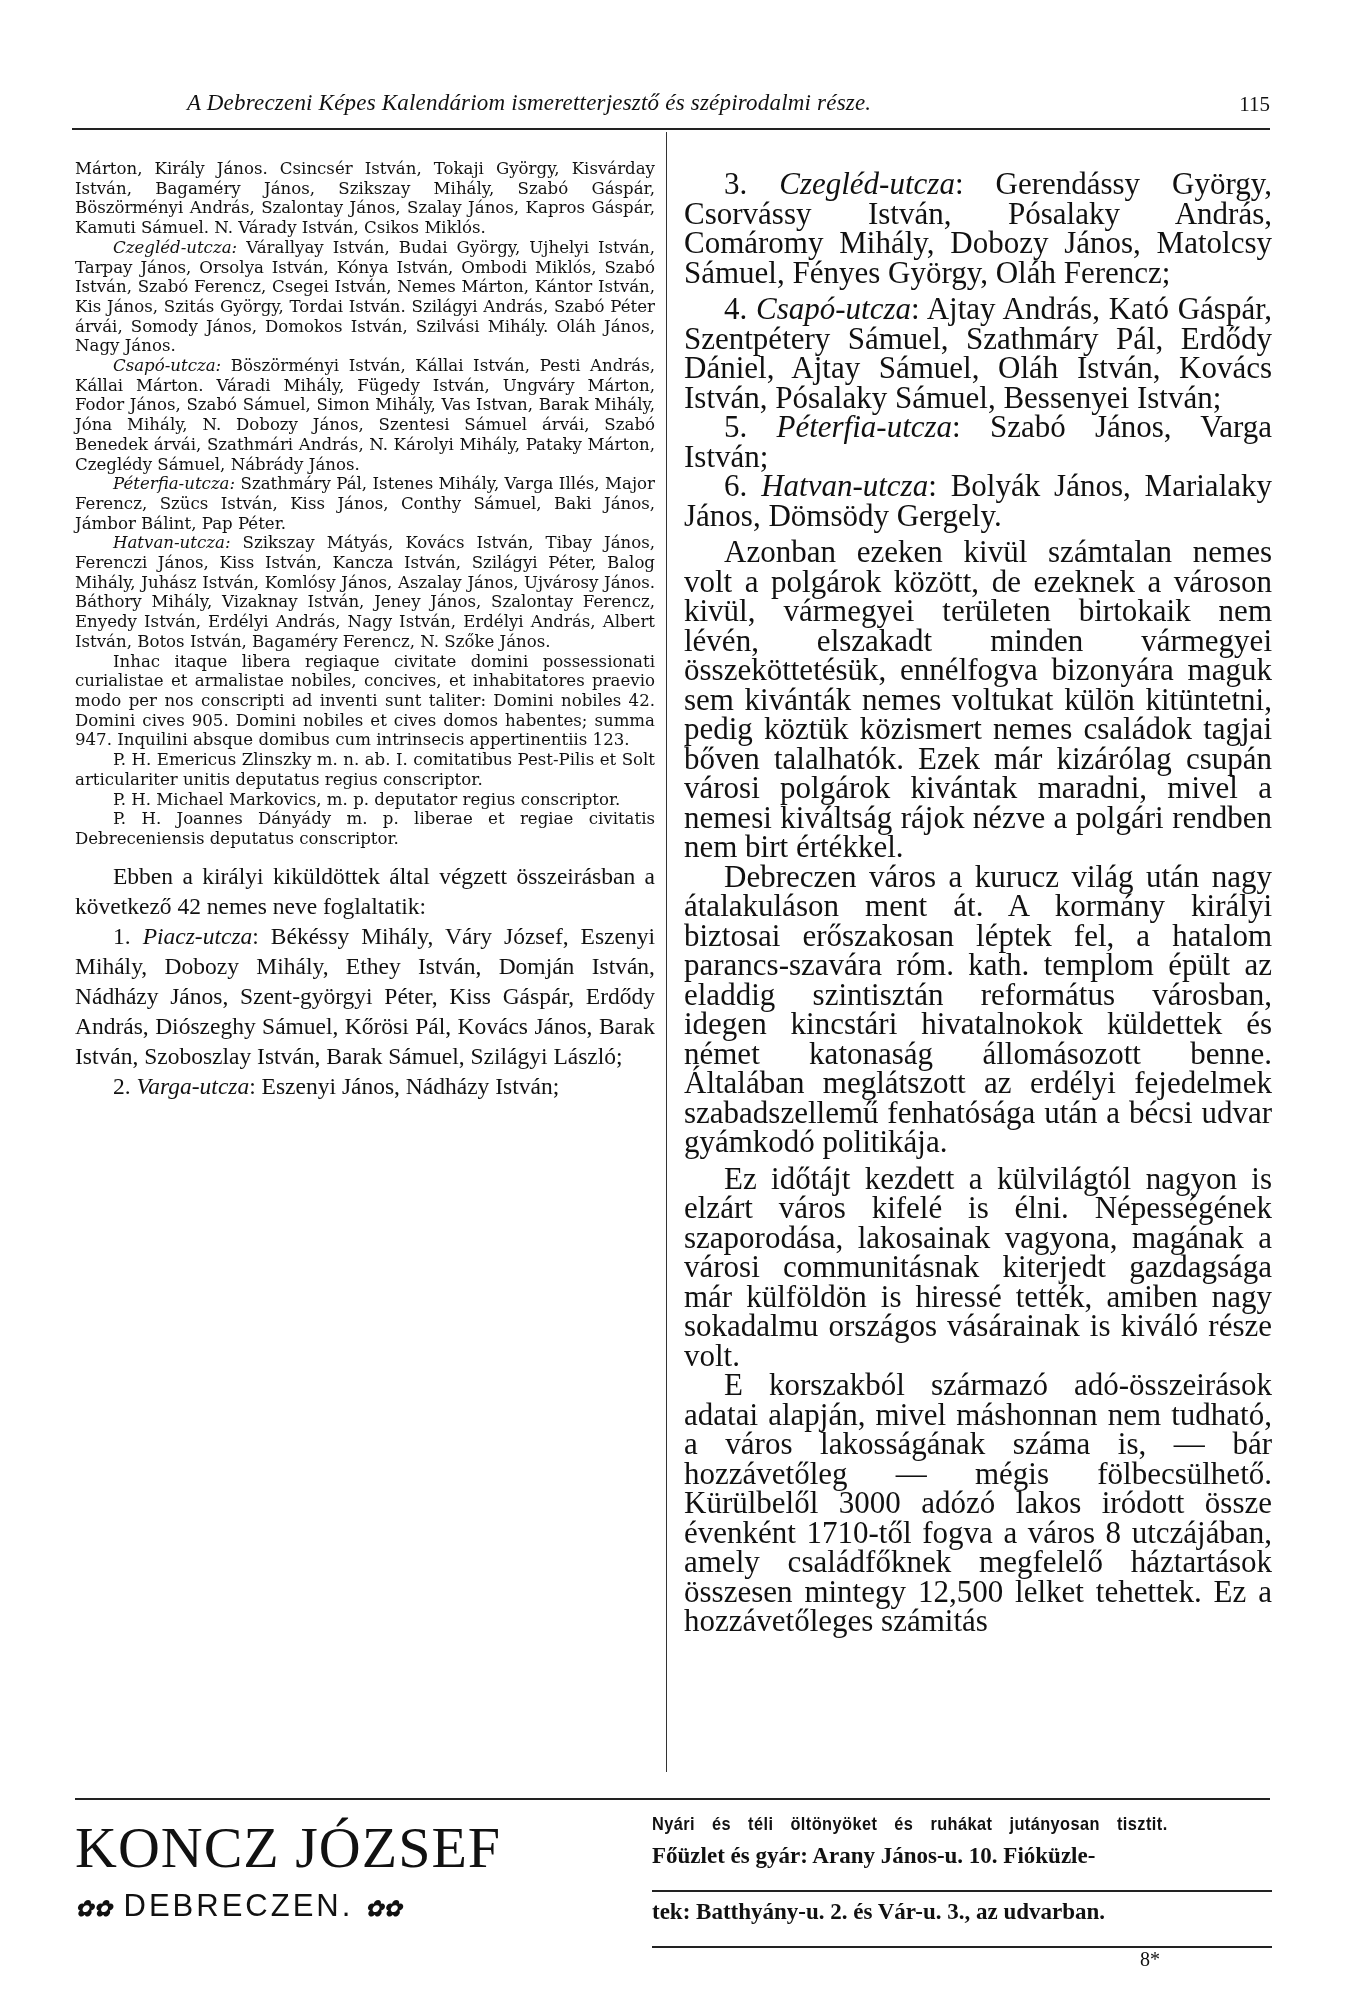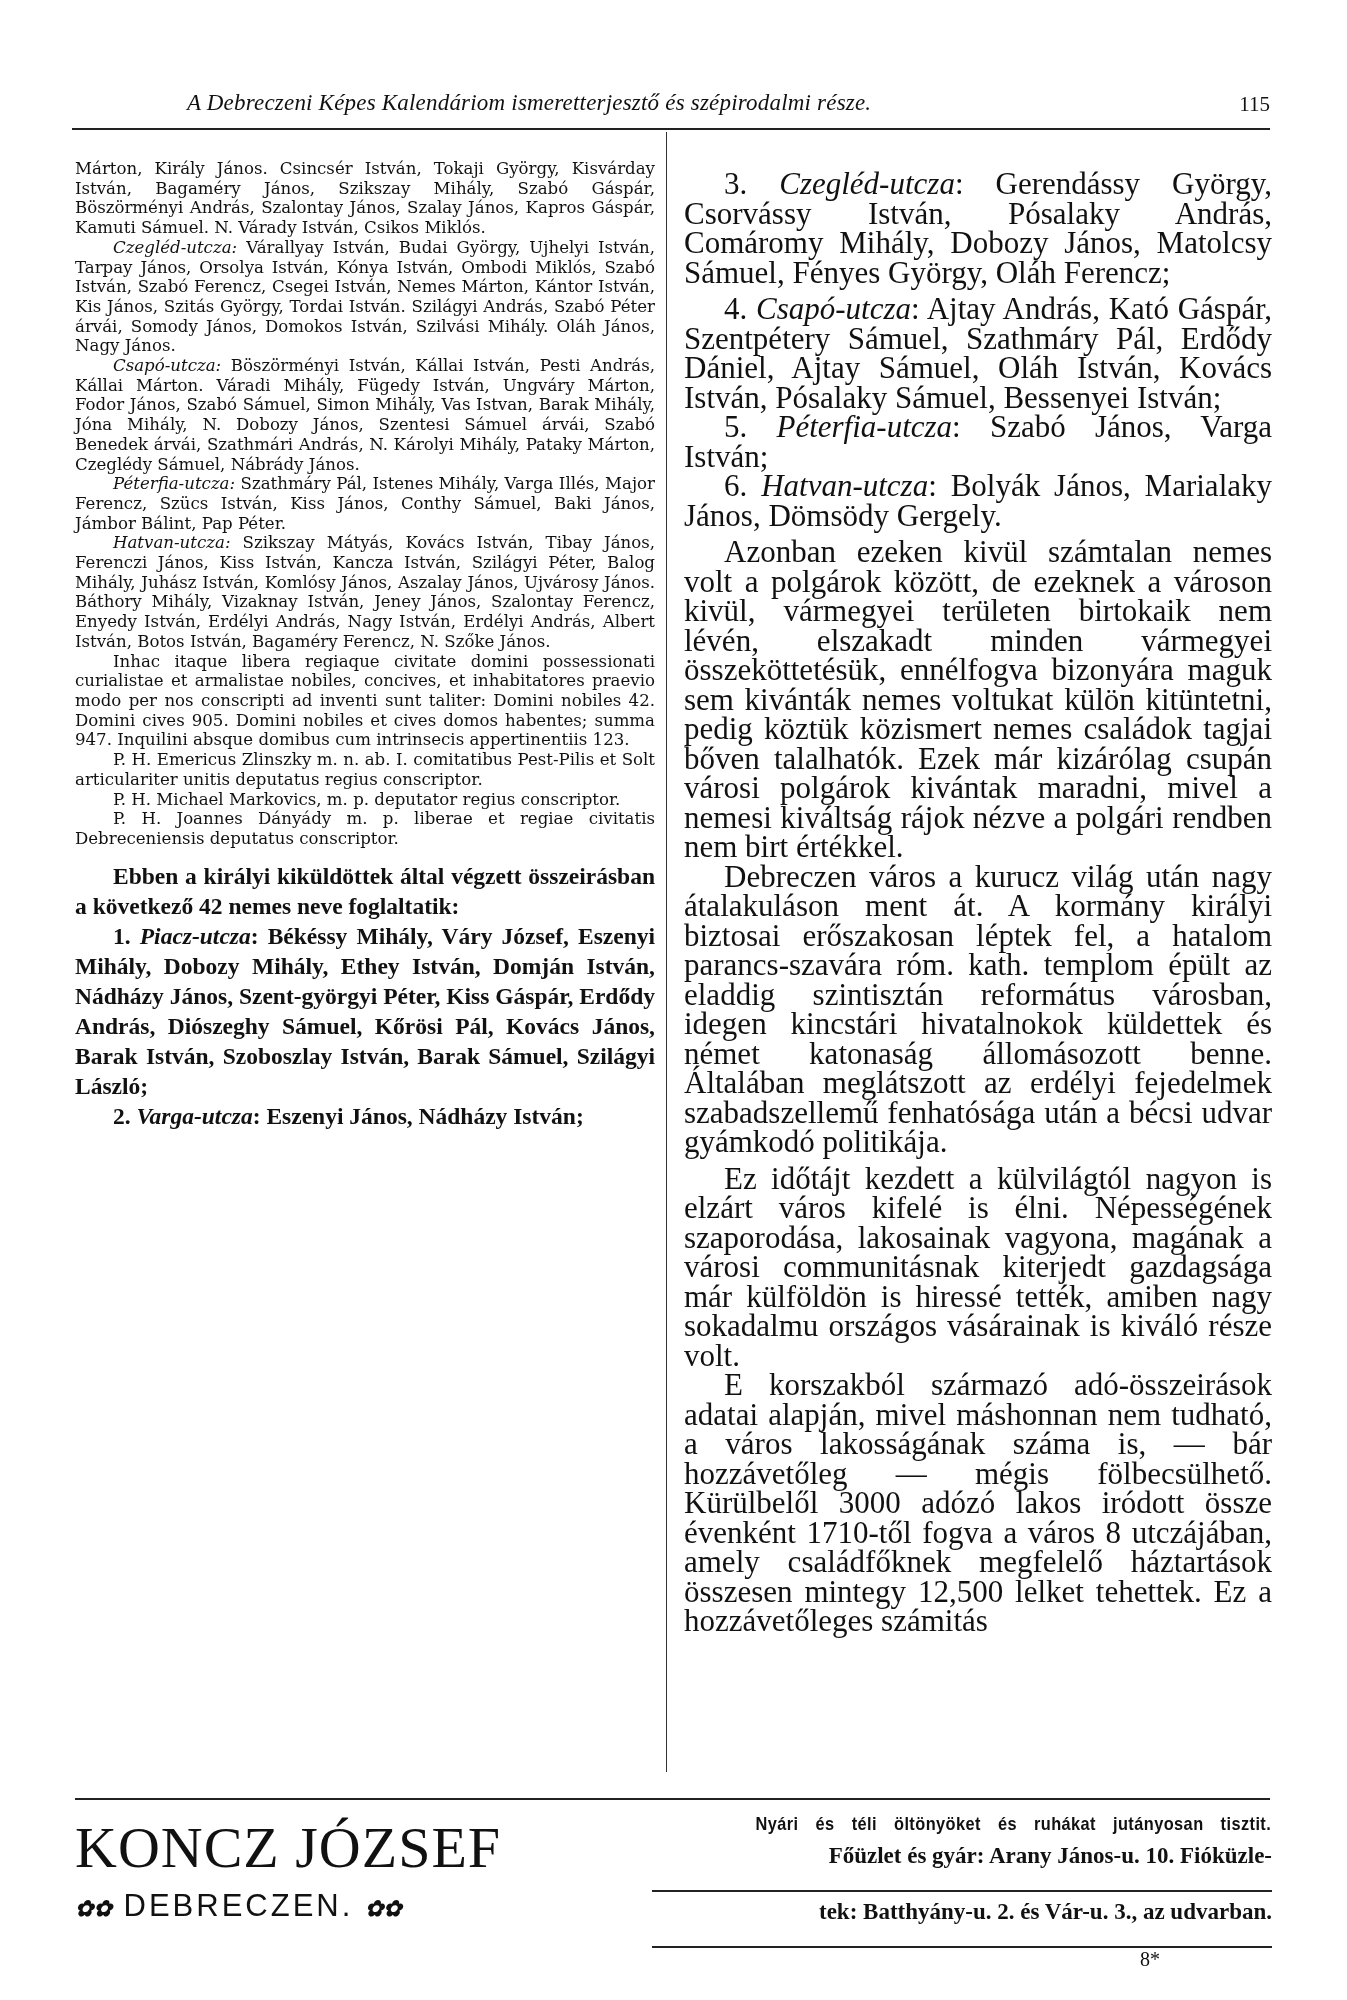--- a/index.html
+++ b/index.html
@@ -7,30 +7,30 @@
   .page { position: absolute; left: 0; top: 8px; width: 1347px; height: 2000px; }
   .header { position: absolute; left: 72px; top: 80px; width: 1198px; height: 36px; }
   .header-title { position: absolute; left: 115px; top: 2px; font-style: italic; font-size: 23px; letter-spacing: 0.2px; font-family: "Liberation Serif", serif; }
   .page-number { position: absolute; right: 0; top: 4px; font-size: 21px; font-family: "Liberation Serif", serif; }
   .header-rule { position: absolute; left: 72px; top: 120px; width: 1198px; height: 2px; background: #222; }
   .col-divider { position: absolute; left: 666px; top: 124px; width: 1px; height: 1640px; background: #333; }
   .col { position: absolute; text-align: justify; }
   .col-left { left: 75px; top: 151px; width: 580px; font-size: 16.6px; line-height: 19.7px; font-family: "DejaVu Serif", serif; }
   .col-left p { margin: 0; text-indent: 38px; }
   .col-left p.noindent { text-indent: 0; }
-  .col-left .big { font-size: 23.5px; line-height: 30px; font-family: "Liberation Serif", serif; margin-top: 12px; font-weight: bold; }
+  .col-left .big { font-size: 23.5px; line-height: 30px; font-family: "Liberation Serif", serif; margin-top: 12px; }
   .col-right { left: 684px; top: 161px; width: 588px; font-size: 31px; line-height: 29.5px; font-family: "Liberation Serif", serif; }
   .col-right p { margin: 0; text-indent: 40px; }
   .col-right p.gap { margin-top: 7px; }
   .it { font-style: italic; }
   .ad-rule-top { position: absolute; left: 75px; top: 1790px; width: 1195px; height: 2px; background: #222; }
   .ad-name { position: absolute; left: 75px; top: 1808px; font-size: 58px; line-height: 64px; font-family: "Liberation Serif", serif; letter-spacing: 1px; }
   .ad-city { position: absolute; left: 75px; top: 1880px; font-size: 31px; line-height: 36px; font-family: Liberation Sans, sans-serif; letter-spacing: 3px; }
   .ad-city .orn { font-weight: bold; font-style: italic; font-size: 22px; letter-spacing: 0; }
-  .ad-right { position: absolute; left: 652px; top: 1800px; width: 620px; text-align: right; }
+  .ad-right { position: absolute; left: 652px; top: 1800px; width: 620px; }
   .ad-line1 { font-family: "Liberation Sans", sans-serif; font-weight: bold; font-size: 19px; letter-spacing: 0.5px; transform: scaleX(0.86); transform-origin: left; white-space: nowrap; width: 720px; line-height: 32px; word-spacing: 14px; }
   .ad-line2, .ad-line3 { font-family: "Liberation Serif", serif; font-weight: bold; font-size: 23px; line-height: 32px; white-space: nowrap; border-bottom: 2px solid #222; padding-bottom: 18px; margin-bottom: 4px; }
   .signature { position: absolute; left: 1140px; top: 1940px; font-size: 20px; font-family: "Liberation Serif", serif; }
 </style>
 </head>
 <body>
 
 <div class="page">
 
   <div class="header">

